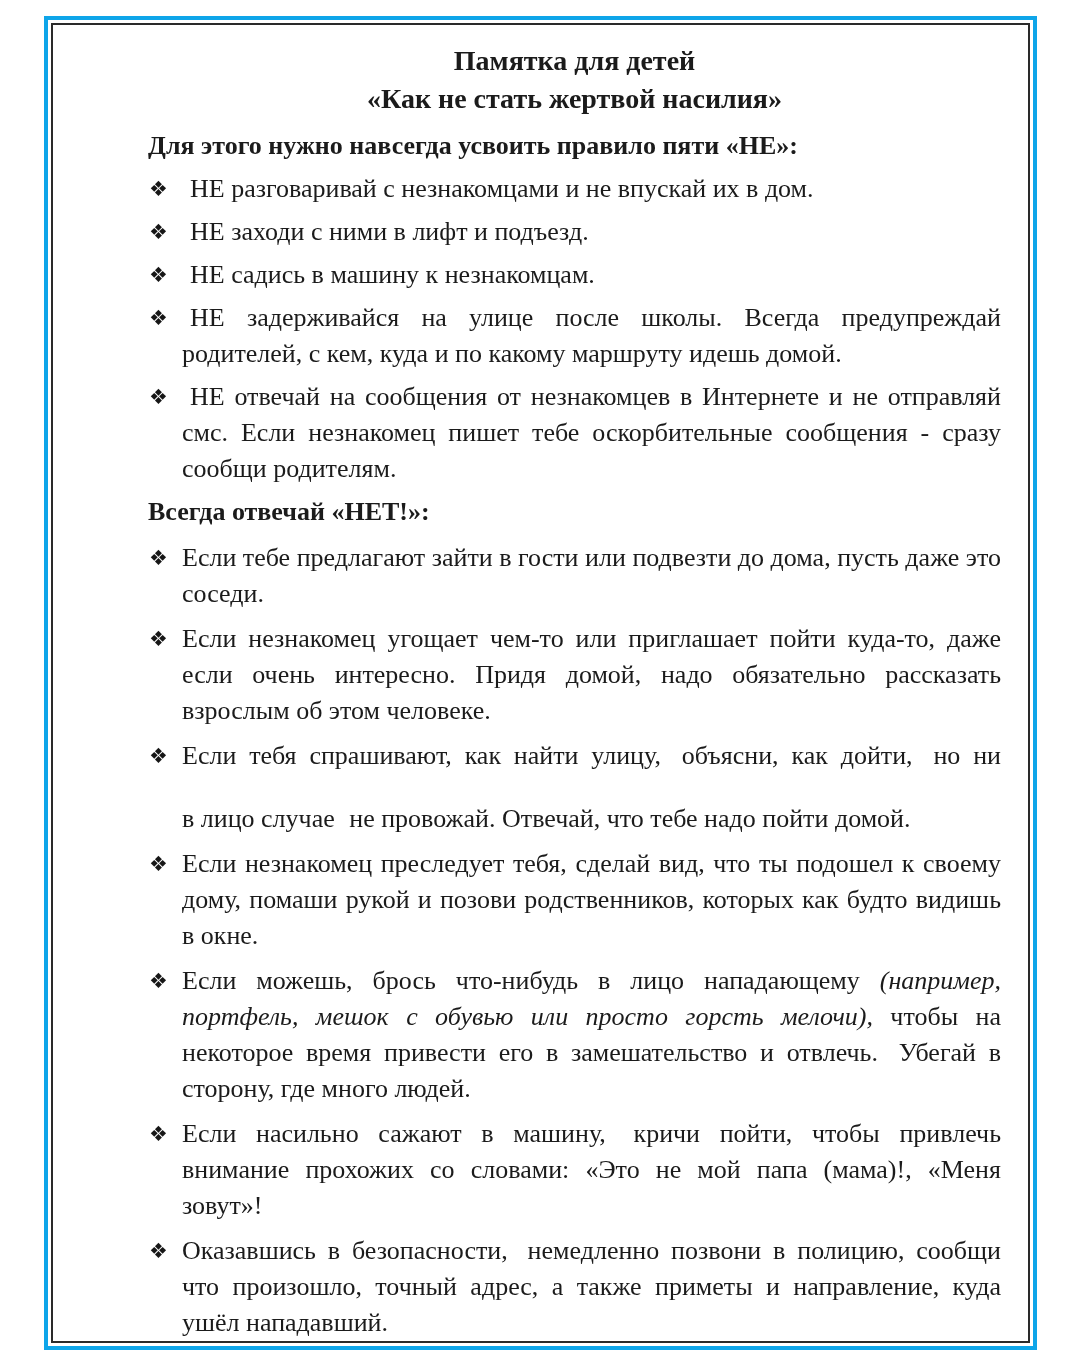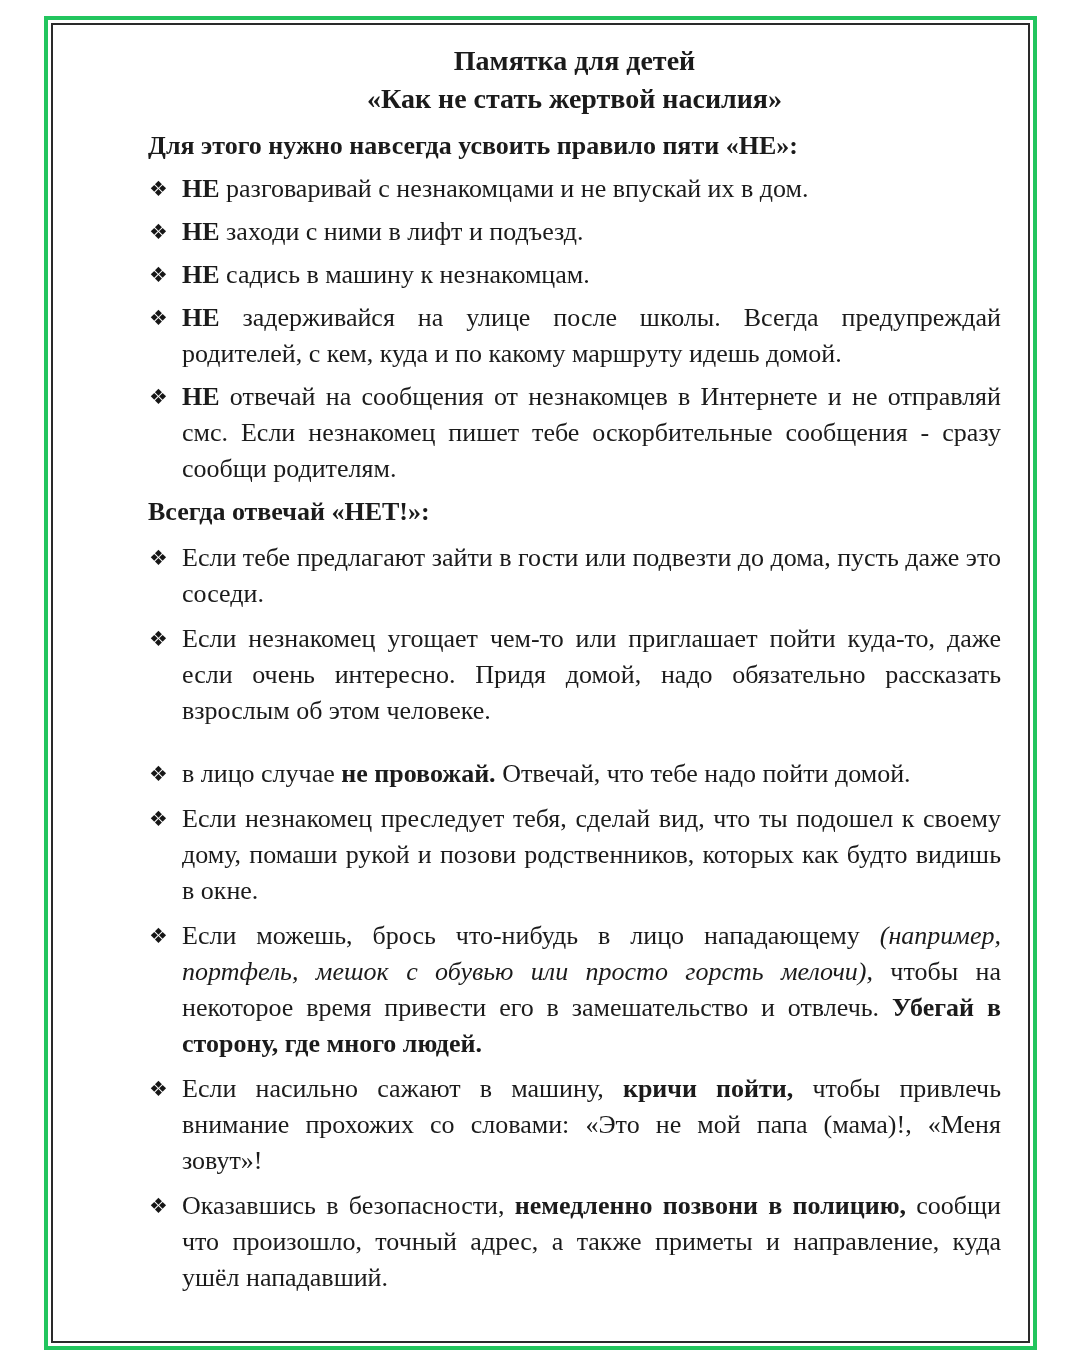--- a/index.html
+++ b/index.html
@@ -14,21 +14,21 @@
     position: relative;
     font-family: "Liberation Serif", "DejaVu Serif", serif;
     color: #1b1b1b;
   }
   .frame-outer {
     position: absolute;
     left: 44px;
     top: 16px;
     width: 985px;
     height: 1326px;
-    border: 4px solid #22c55e;
+    border: 4px solid #0ea5e9;
     background: #ffffff;
   }
   .frame-inner {
     position: absolute;
     inset: 3px;
     border: 2px solid #2a2a2a;
     pointer-events: none;
   }
   .content {
     position: absolute;
@@ -80,21 +80,22 @@
     text-align: justify;
   }
   .item-text.force-last-justify {
     text-align-last: justify;
   }
   .item-text.continuation {
     margin-top: 27px;
     text-align-last: auto;
   }
   .item-text strong {
-    font-weight: bold;
+    font-weight: normal;
+    margin-left: 8px;
   }
   .item-text em {
     font-style: italic;
   }
 </style>
 </head>
 <body>
 
 <div class="frame-outer">
   <div class="frame-inner"></div>
@@ -137,20 +138,21 @@
           <div class="item">
             <span class="bullet">❖</span>
             <p class="item-text"><span>Если тебе предлагают зайти в гости или подвезти до дома, пусть даже это соседи.</span></p>
           </div>
           <div class="item">
             <span class="bullet">❖</span>
             <p class="item-text"><span>Если незнакомец угощает чем-то или приглашает пойти куда-то, даже если очень интересно. Придя домой, надо обязательно рассказать взрослым об этом человеке.</span></p>
           </div>
           <div class="item">
             <span class="bullet">❖</span>
+            <p class="item-text force-last-justify"><span>Если тебя спрашивают, как найти улицу, </span><strong>объясни,</strong><span> как дойти, </span><strong>но</strong><span> ни</span></p>
             <p class="item-text continuation"><span>в лицо случае </span><strong>не провожай.</strong><span> Отвечай, что тебе надо пойти домой.</span></p>
           </div>
           <div class="item">
             <span class="bullet">❖</span>
             <p class="item-text"><span>Если незнакомец преследует тебя, сделай вид, что ты подошел к своему дому, помаши рукой и позови родственников, которых как будто видишь в окне.</span></p>
           </div>
           <div class="item">
             <span class="bullet">❖</span>
             <p class="item-text"><span>Если можешь, брось что-нибудь в лицо нападающему </span><em>(например, портфель, мешок с обувью или просто горсть мелочи),</em><span> чтобы на некоторое время привести его в замешательство и отвлечь. </span><strong>Убегай в сторону, где много людей.</strong></p>
           </div>

